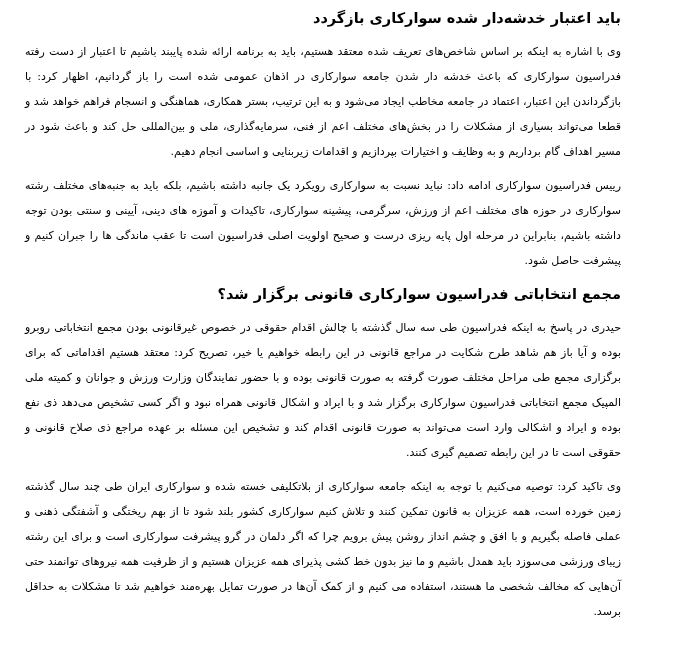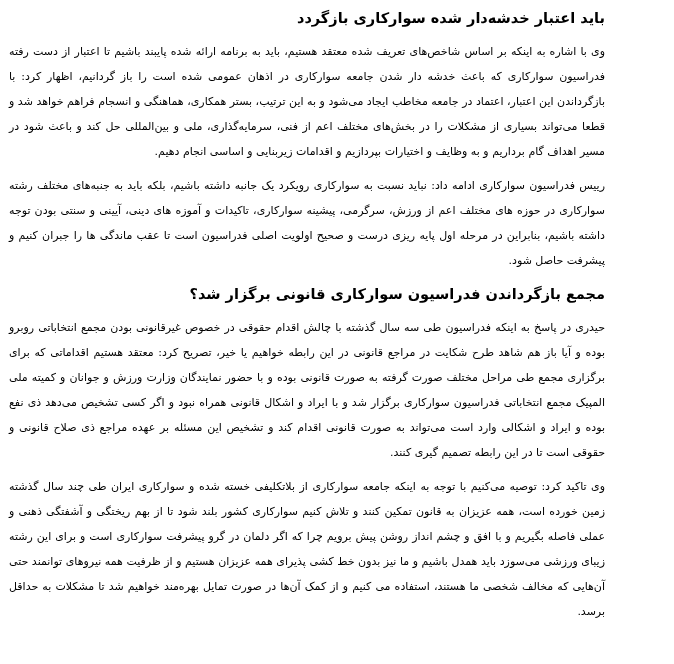--- a/index.html
+++ b/index.html
@@ -13,20 +13,21 @@
     overflow: hidden;
     font-family: "DejaVu Sans", "Liberation Sans", sans-serif;
     color: #000000;
   }
   .article {
     direction: rtl;
     unicode-bidi: embed;
     padding: 6px 9px 0 9px;
     box-sizing: border-box;
     width: 614px;
+    margin-left: 16px;
   }
   .article-heading {
     font-size: 14.5px;
     font-weight: bold;
     line-height: 25px;
     margin: 0 0 8px 0;
     text-align: right;
     color: #000000;
   }
   .article-heading.secondary {
@@ -44,18 +45,18 @@
 </head>
 <body style="background: rgb(255, 255, 255); color: rgb(0, 0, 0);">
 
 <main class="article">
   <h1 class="article-heading">باید اعتبار خدشه‌دار شده سوارکاری بازگردد</h1>
 
   <p class="article-paragraph">وی با اشاره به اینکه بر اساس شاخص‌های تعریف شده معتقد هستیم، باید به برنامه ارائه شده پایبند باشیم تا اعتبار از دست رفته فدراسیون سوارکاری که باعث خدشه دار شدن جامعه سوارکاری در اذهان عمومی شده است را باز گردانیم، اظهار کرد: با بازگرداندن این اعتبار، اعتماد در جامعه مخاطب ایجاد می‌شود و به این ترتیب، بستر همکاری، هماهنگی و انسجام فراهم خواهد شد و قطعا می‌تواند بسیاری از مشکلات را در بخش‌های مختلف اعم از فنی، سرمایه‌گذاری، ملی و بین‌المللی حل کند و باعث شود در مسیر اهداف گام برداریم و به وظایف و اختیارات بپردازیم و اقدامات زیربنایی و اساسی انجام دهیم.</p>
 
   <p class="article-paragraph">رییس فدراسیون سوارکاری ادامه داد: نباید نسبت به سوارکاری رویکرد یک جانبه داشته باشیم، بلکه باید به جنبه‌های مختلف رشته سوارکاری در حوزه های مختلف اعم از ورزش، سرگرمی، پیشینه سوارکاری، تاکیدات و آموزه های دینی، آیینی و سنتی بودن توجه داشته باشیم، بنابراین در مرحله اول پایه ریزی درست و صحیح اولویت اصلی فدراسیون است تا عقب ماندگی ها را جبران کنیم و پیشرفت حاصل شود.</p>
 
-  <h2 class="article-heading secondary">مجمع بازگرداندن فدراسیون سوارکاری قانونی برگزار شد؟</h2>
+  <h2 class="article-heading secondary">مجمع انتخاباتی فدراسیون سوارکاری قانونی برگزار شد؟</h2>
 
   <p class="article-paragraph">حیدری در پاسخ به اینکه فدراسیون طی سه سال گذشته با چالش اقدام حقوقی در خصوص غیرقانونی بودن مجمع انتخاباتی روبرو بوده و آیا باز هم شاهد طرح شکایت در مراجع قانونی در این رابطه خواهیم یا خیر، تصریح کرد: معتقد هستیم اقداماتی که برای برگزاری مجمع طی مراحل مختلف صورت گرفته به صورت قانونی بوده و با حضور نمایندگان وزارت ورزش و جوانان و کمیته ملی المپیک مجمع انتخاباتی فدراسیون سوارکاری برگزار شد و با ایراد و اشکال قانونی همراه نبود و اگر کسی تشخیص می‌دهد ذی نفع بوده و ایراد و اشکالی وارد است می‌تواند به صورت قانونی اقدام کند و تشخیص این مسئله بر عهده مراجع ذی صلاح قانونی و حقوقی است تا در این رابطه تصمیم گیری کنند.</p>
 
   <p class="article-paragraph">وی تاکید کرد: توصیه می‌کنیم با توجه به اینکه جامعه سوارکاری از بلاتکلیفی خسته شده و سوارکاری ایران طی چند سال گذشته زمین خورده است، همه عزیزان به قانون تمکین کنند و تلاش کنیم سوارکاری کشور بلند شود تا از بهم ریختگی و آشفتگی ذهنی و عملی فاصله بگیریم و با افق و چشم انداز روشن پیش برویم چرا که اگر دلمان در گرو پیشرفت سوارکاری است و برای این رشته زیبای ورزشی می‌سوزد باید همدل باشیم و ما نیز بدون خط کشی پذیرای همه عزیزان هستیم و از ظرفیت همه نیروهای توانمند حتی آن‌هایی که مخالف شخصی ما هستند، استفاده می کنیم و از کمک آن‌ها در صورت تمایل بهره‌مند خواهیم شد تا مشکلات به حداقل برسد.</p>
 </main>
 
 </body></html>

